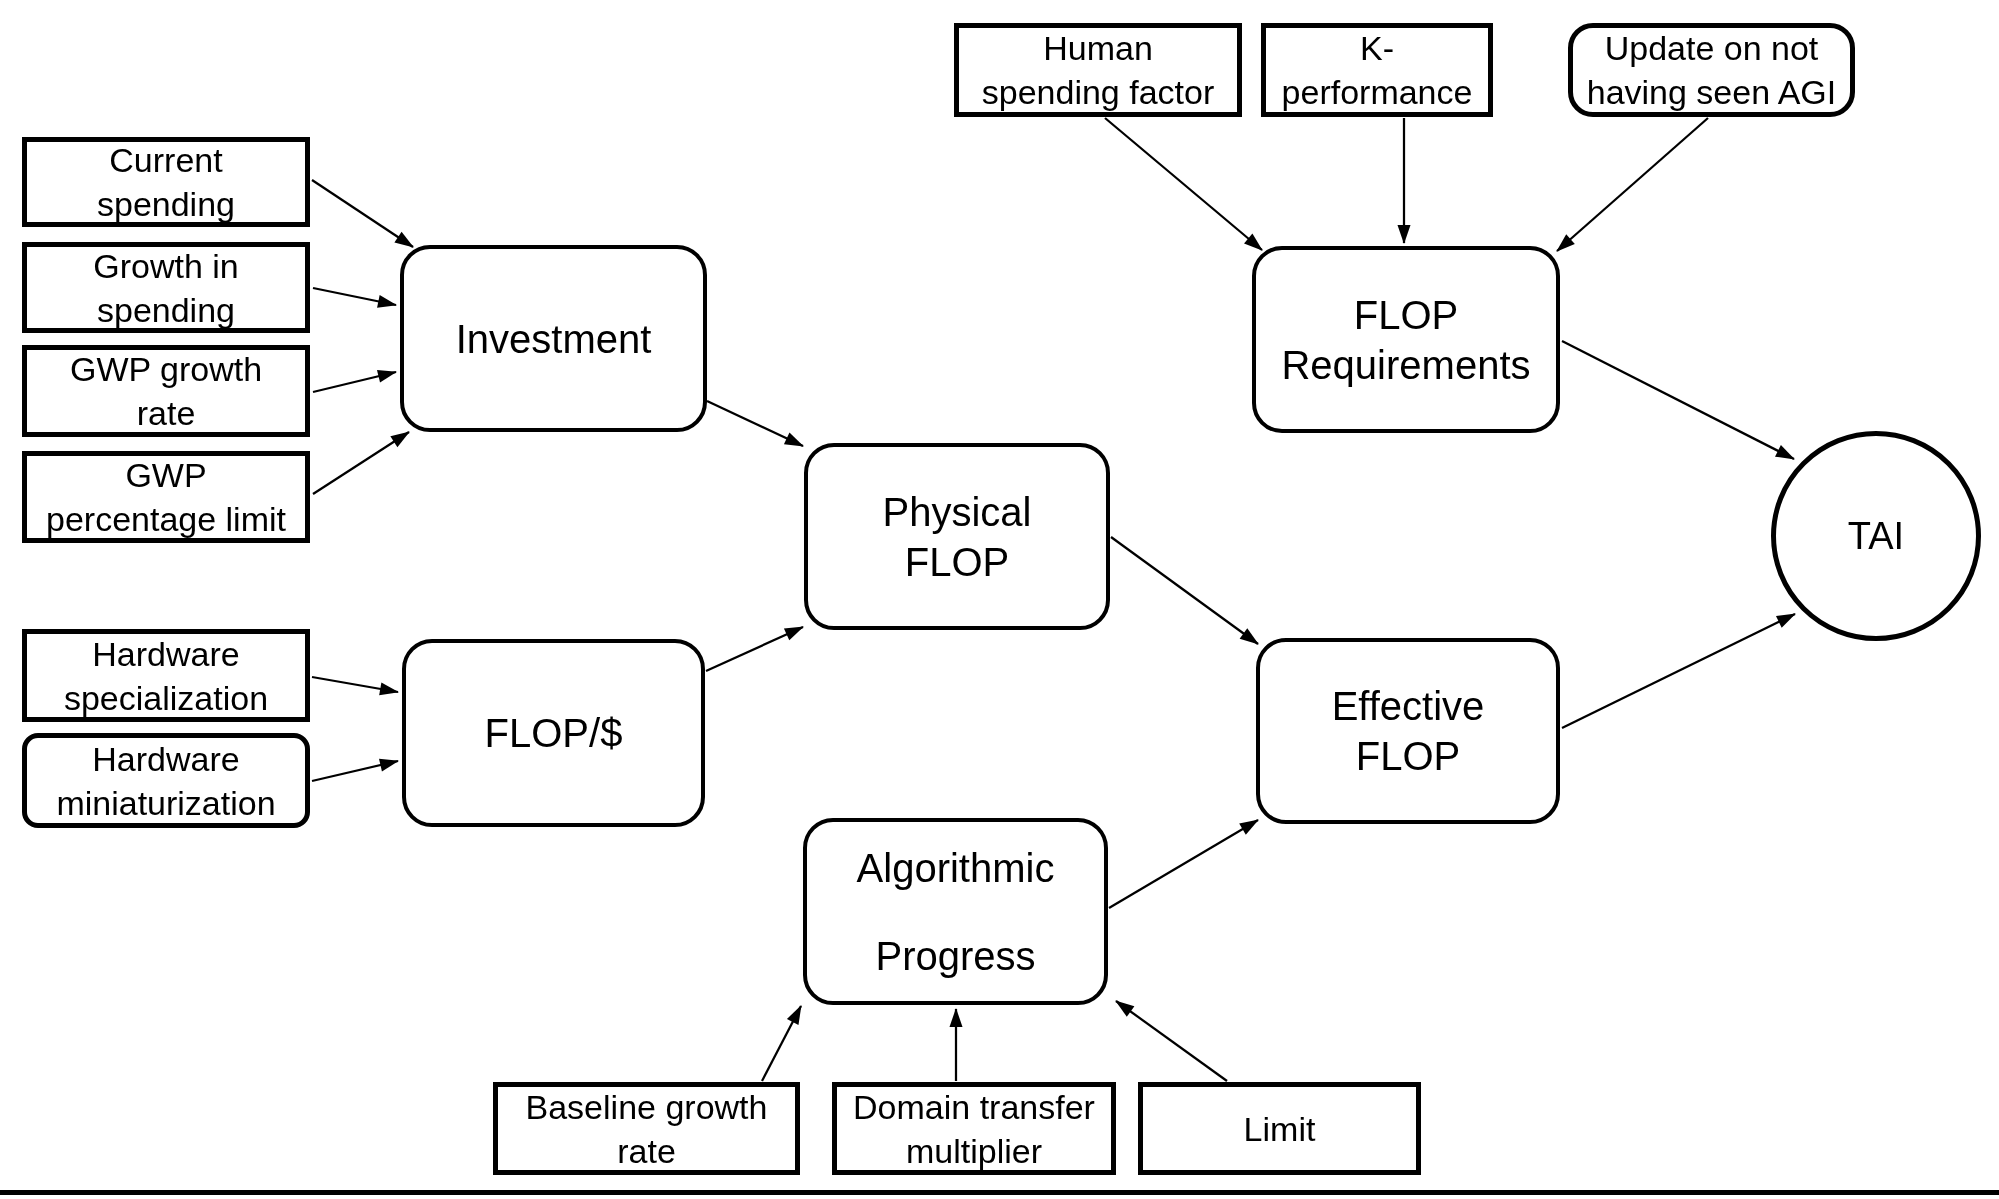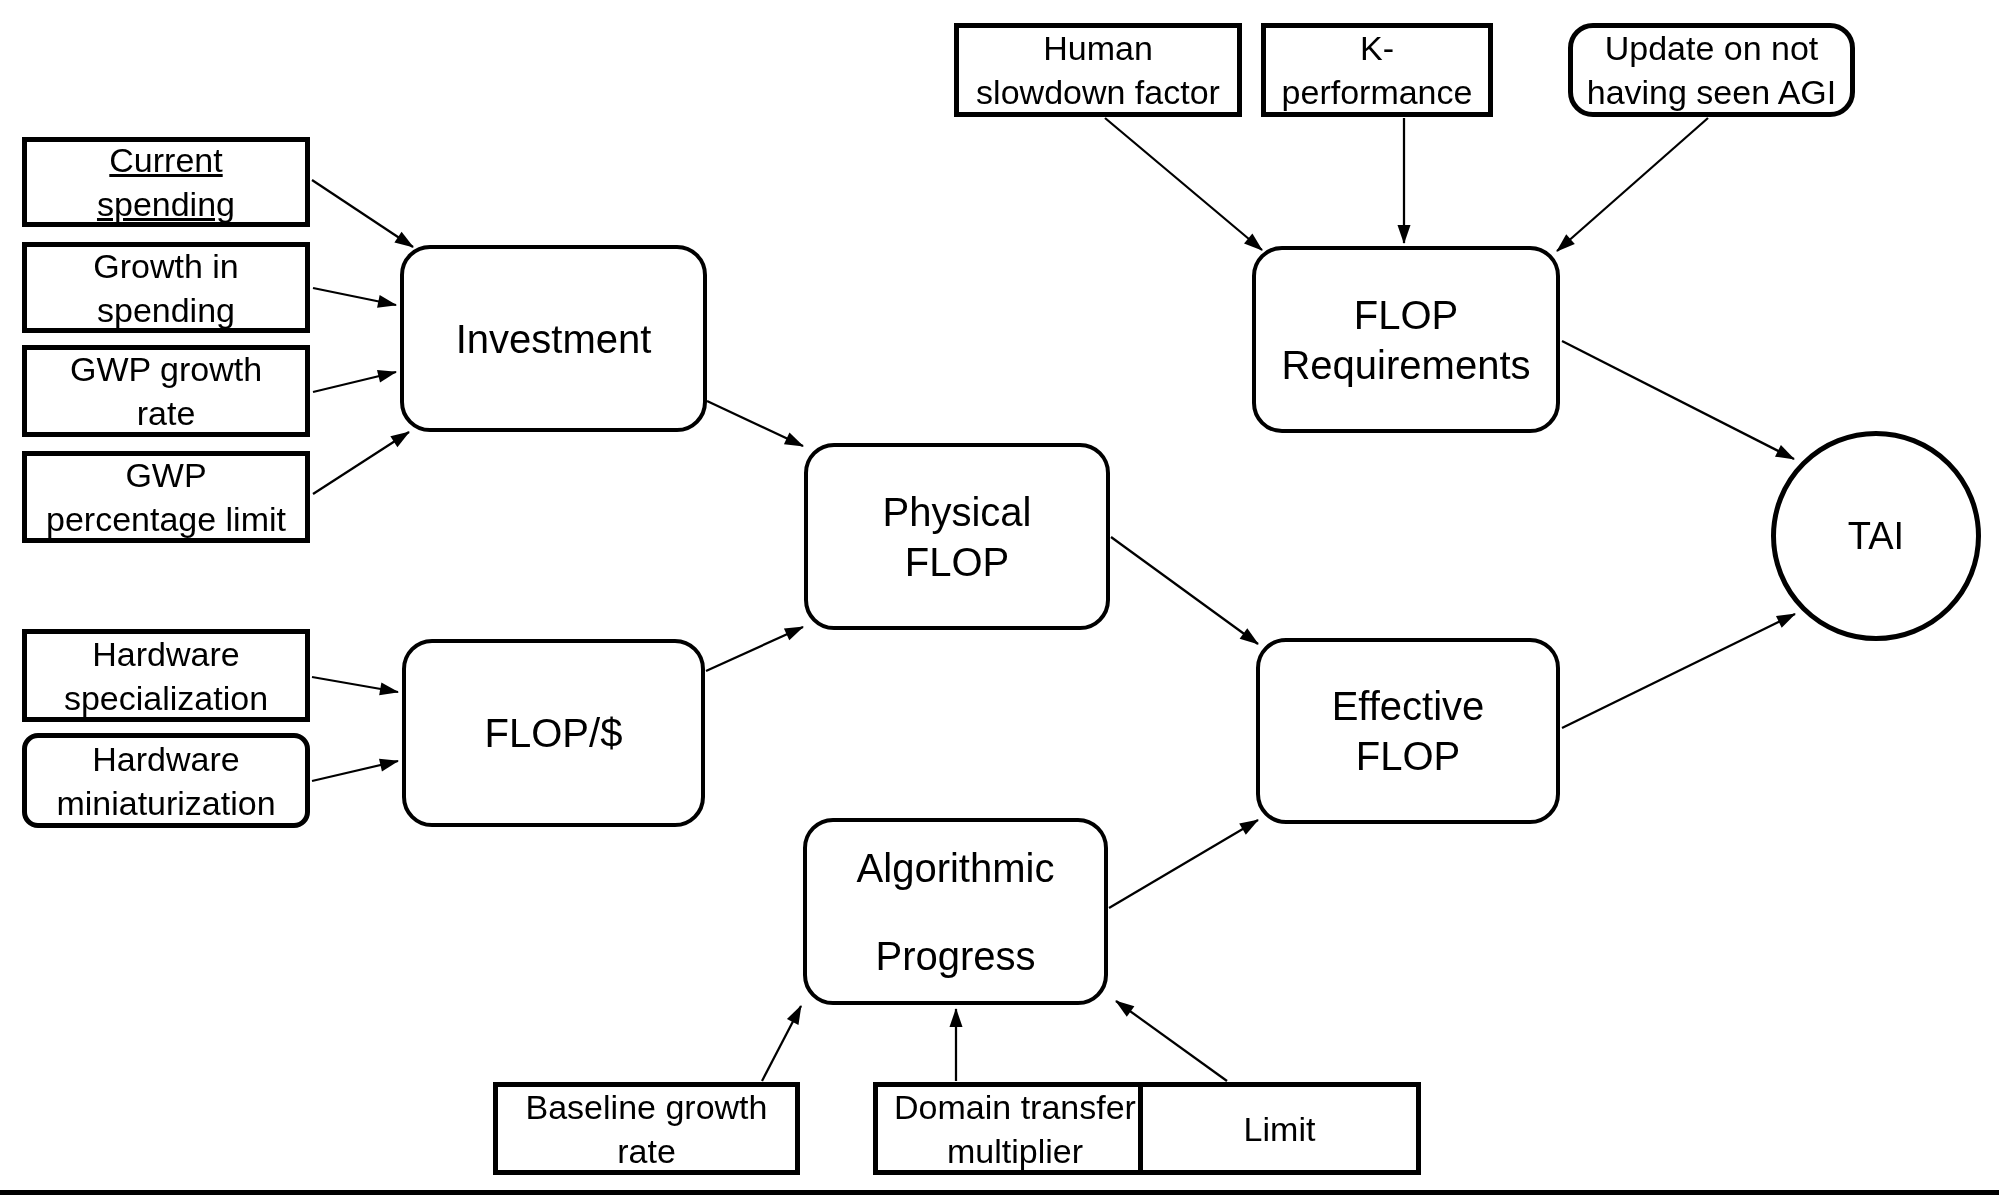--- a/index.html
+++ b/index.html
@@ -76,21 +76,21 @@
       <line x1="1105" y1="118" x2="1262" y2="250" class="edge-line" stroke="#000000" marker-end="url(#arrowhead)"></line>
       <line x1="1404" y1="118" x2="1404" y2="243" class="edge-line" stroke="#000000" marker-end="url(#arrowhead)"></line>
       <line x1="1708" y1="118" x2="1557" y2="251" class="edge-line" stroke="#000000" marker-end="url(#arrowhead)"></line>
       <line x1="1562" y1="341" x2="1794" y2="459" class="edge-line" stroke="#000000" marker-end="url(#arrowhead)"></line>
       <line x1="1562" y1="728" x2="1795" y2="614" class="edge-line" stroke="#000000" marker-end="url(#arrowhead)"></line>
       <line x1="762" y1="1081" x2="801" y2="1006" class="edge-line" stroke="#000000" marker-end="url(#arrowhead)"></line>
       <line x1="956" y1="1081" x2="956" y2="1009" class="edge-line" stroke="#000000" marker-end="url(#arrowhead)"></line>
       <line x1="1227" y1="1081" x2="1116" y2="1001" class="edge-line" stroke="#000000" marker-end="url(#arrowhead)"></line>
     </svg>
 
-  <div class="node rect" style="left:22px; top:137px; width:288px; height:90px;text-decoration:underline;">
+  <div class="node rect" style="left:22px; top:137px; width:288px; height:90px;">
     <span>Current</span>
     <span>spending</span>
   </div>
 
   <div class="node rect" style="left:22px; top:242px; width:288px; height:91px;">
     <span>Growth in</span>
     <span>spending</span>
   </div>
 
   <div class="node rect" style="left:22px; top:345px; width:288px; height:92px;">
@@ -108,38 +108,38 @@
     <span>specialization</span>
   </div>
 
   <div class="node rect soft" style="left:22px; top:733px; width:288px; height:95px;">
     <span>Hardware</span>
     <span>miniaturization</span>
   </div>
 
   <div class="node rect" style="left:954px; top:23px; width:288px; height:94px;">
     <span>Human</span>
-    <span>slowdown factor</span>
+    <span>spending factor</span>
   </div>
 
   <div class="node rect" style="left:1261px; top:23px; width:232px; height:94px;">
     <span>K-performance</span>
   </div>
 
   <div class="node rect" style="left:1568px; top:23px; width:287px; height:94px;border-radius:25px;">
     <span>Update on not</span>
     <span>having seen AGI</span>
   </div>
 
   <div class="node rect" style="left:493px; top:1082px; width:307px; height:93px;">
     <span>Baseline growth</span>
     <span>rate</span>
   </div>
 
-  <div class="node rect" style="left:873px; top:1082px; width:284px; height:93px;">
+  <div class="node rect" style="left:832px; top:1082px; width:284px; height:93px;">
     <span>Domain transfer</span>
     <span>multiplier</span>
   </div>
 
   <div class="node rect" style="left:1138px; top:1082px; width:283px; height:93px;">
     <span>Limit</span>
   </div>
 
   <div class="node round" style="left:400px; top:245px; width:307px; height:187px;">
     <span>Investment</span>

